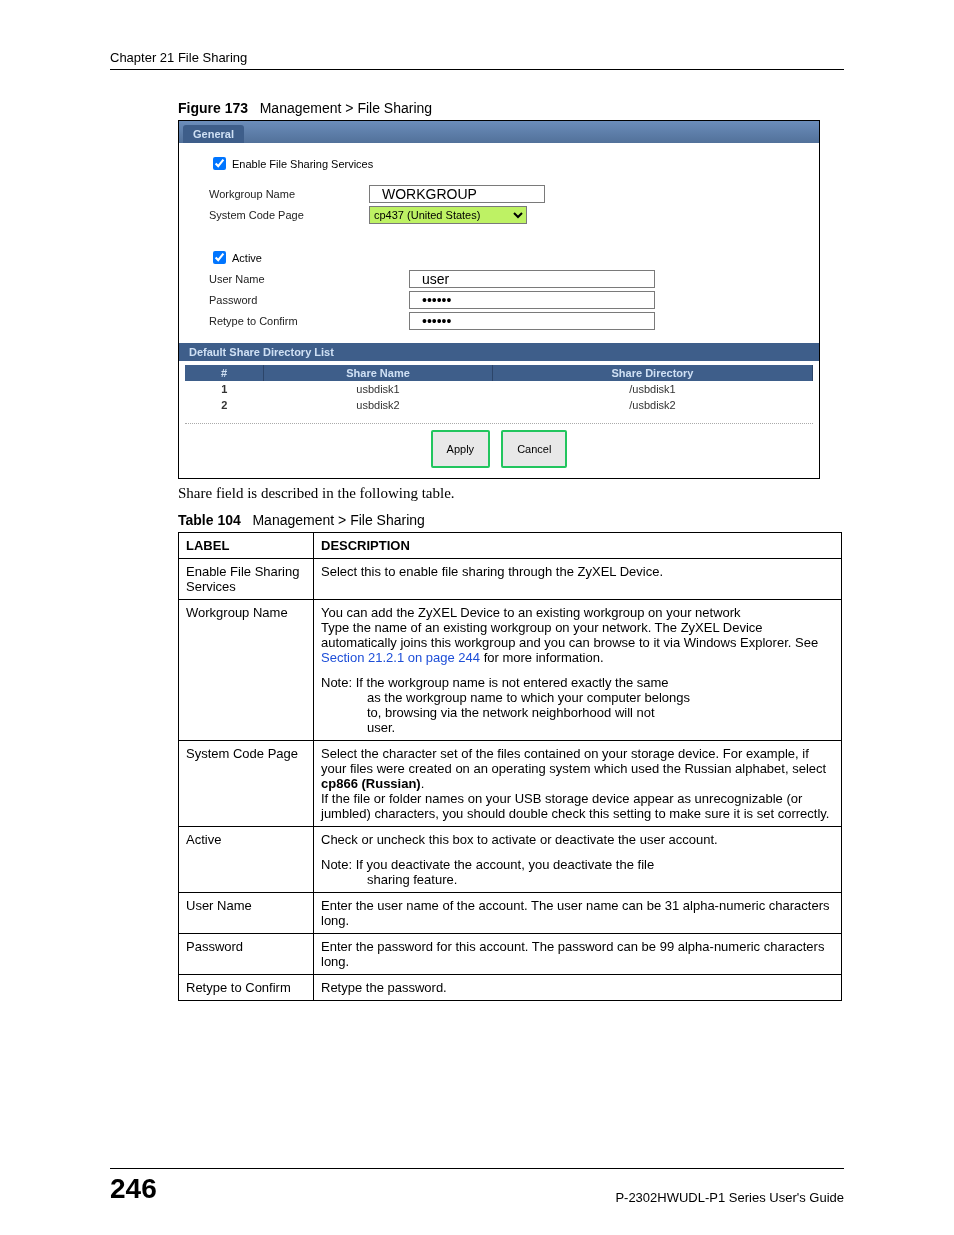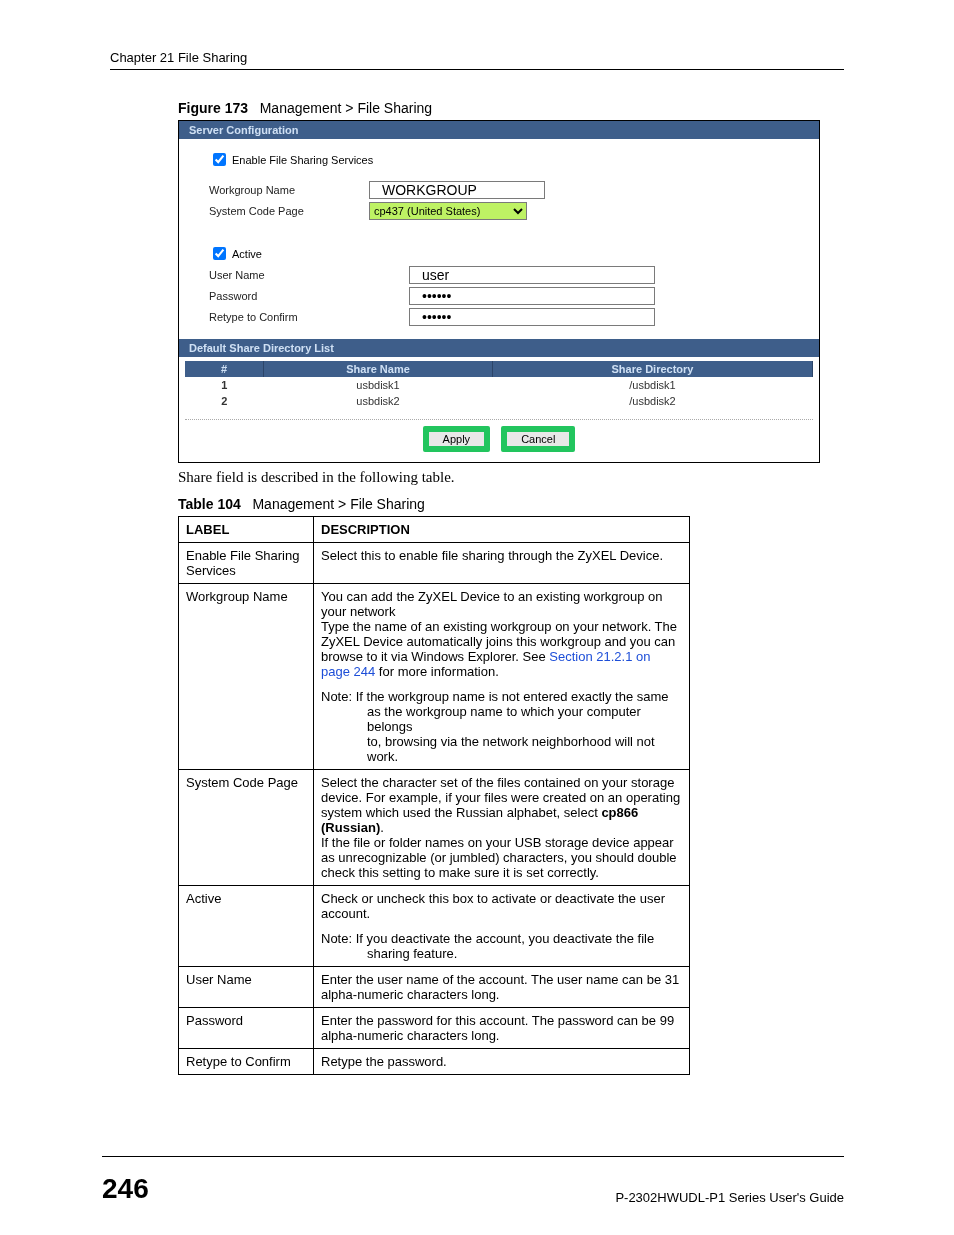--- a/index.html
+++ b/index.html
@@ -99,34 +99,34 @@
     color: #333;
   }
   .btnrow {
     text-align: center;
     padding: 6px 0 10px 0;
     border-top: 1px dotted #aaa;
     margin: 10px 6px 0 6px;
   }
   button.win {
     font-size: 11px;
-    padding: 1px 14px;
+    padding: 11px 14px;
     background: #e8e8e8;
-    border: 6px solid #22c55e;
+    border: 2px solid #22c55e;
     border-radius: 2px;
     margin: 0 4px;
   }
 
   .intro-line { font-size: 15px; font-family: "Times New Roman", serif; margin: 6px 0 6px 0; }
 
   
   .desc-table {
     border: 1.5px solid #000;
     border-collapse: collapse;
-    width: 512px;
+    width: 664px;
     margin-left: 68px;
     font-size: 13px;
   }
   .desc-table th, .desc-table td {
     border: 1px solid #000;
     padding: 5px 7px;
     vertical-align: top;
     text-align: left;
   }
   .desc-table th {
@@ -134,44 +134,46 @@
     background: #fff;
   }
   .desc-table td.lcol { width: 120px; }
   .note { font-weight: normal; margin-top: 10px; }
   .note .ind { margin-left: 46px; display: block; }
   .xref { color: #1d4ed8; }
   .cprun { font-weight: bold; }
 
   .footer {
     position: absolute;
-    left: 102px; right: 110px; bottom: 30px;
+    left: 110px; right: 110px; bottom: 30px;
     border-top: 1.5px solid #000;
-    padding-top: 16px;
+    padding-top: 4px;
     display: flex;
     justify-content: space-between;
     align-items: flex-end;
   }
   .pagenum { font-size: 28px; font-weight: bold; }
   .docid { font-size: 13px; }
 </style>
 </head>
 <body>
 
 <div class="page">
   <div class="running-head">Chapter 21 File Sharing</div>
 
   <div class="fig-caption" style="margin-left:68px;">
     <b>Figure 173</b>&nbsp;&nbsp;
     <span>Management &gt; File Sharing</span>
   </div>
 
   <div class="shot">
-
-    <div class="section-hdr">Server Configuration</div>
+    <div class="tabbar">
+      <div class="tab">General</div>
+    </div>
+
     <div class="section-body">
       <div class="row">
         <input type="checkbox" class="chk" checked="" style="">
         <span>Enable File Sharing Services</span>
       </div>
       <div style="height:6px;"></div>
       <div class="row">
         <span class="lbl">Workgroup Name</span>
         <input class="txt" style="width: 150px;" value="WORKGROUP">
       </div>
@@ -249,21 +251,21 @@
       <td class="lcol">Workgroup Name</td>
       <td>
         <div>You can add the ZyXEL Device to an existing workgroup on your network</div>
         <div>
           <span>Type the name of an existing workgroup on your network. The ZyXEL Device automatically joins this workgroup and you can browse to it via Windows Explorer. See </span><span class="xref">Section 21.2.1 on page 244</span><span> for more information.</span>
         </div>
         <div class="note">
           <span>Note: If the workgroup name is not entered exactly the same</span>
           <span class="ind">as the workgroup name to which your computer belongs</span>
           <span class="ind">to, browsing via the network neighborhood will not</span>
-          <span class="ind">work.</span>
+          <span class="ind">user.</span>
         </div>
       </td>
     </tr>
     <tr>
       <td class="lcol">System Code Page</td>
       <td>
         <div>
           <span>Select the character set of the files contained on your storage device. For example, if your files were created on an operating system which used the Russian alphabet, select </span><span class="cprun">cp866 (Russian)</span><span>.</span>
         </div>
         <div>If the file or folder names on your USB storage device appear as unrecognizable (or jumbled) characters, you should double check this setting to make sure it is set correctly.</div>

